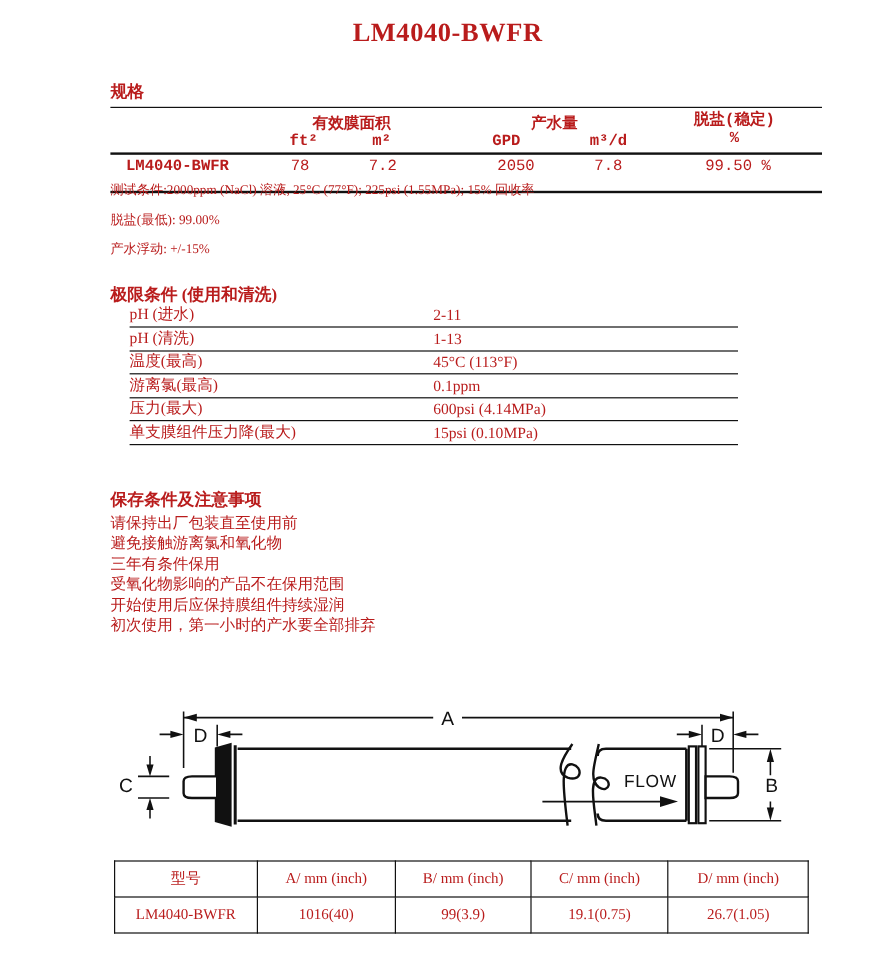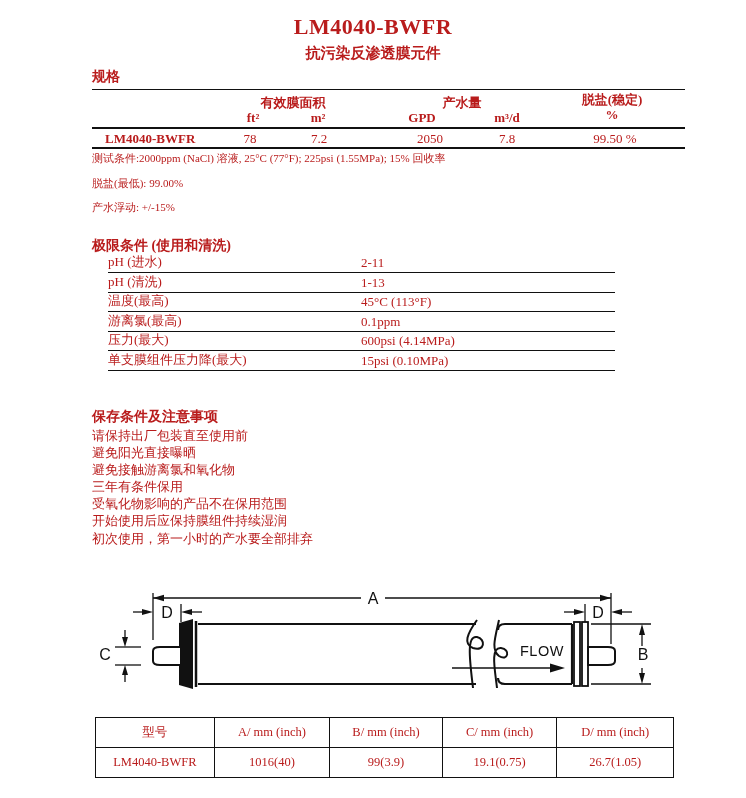--- a/index.html
+++ b/index.html
@@ -9,22 +9,22 @@
     font-family:"Liberation Serif","DejaVu Serif",serif;
     color:#b91c1c; overflow:hidden;
   }
   .doc-title { position:absolute; top:14px; left:0; width:100%; text-align:center;
     font-size:22px; font-weight:bold; letter-spacing:.5px; }
   .doc-subtitle { position:absolute; top:44px; left:0; width:100%; text-align:center;
     font-size:15px; font-weight:bold; }
   .sec-heading { position:absolute; font-size:14px; font-weight:bold; }
 
   
-  .spec-table { position:absolute; left:92px; top:89px; width:593px; height:60px;
-    border-top:1.5px solid #111; border-bottom:2.5px solid #111; }
+  .spec-table { position:absolute; left:92px; top:89px; width:593px; height:72px;
+    border-top:1.5px solid #111; border-bottom:2.5px solid #111;font-family:Liberation Mono, monospace; }
   .spec-rule { position:absolute; left:0; top:37px; width:100%; height:1.5px; background:#111; }
   .spec-table span { position:absolute; white-space:nowrap; font-size:13px; }
   .ctr { transform:translateX(-50%); text-align:center; }
   .bold { font-weight:bold; }
   .gh { top:4px; font-weight:bold; font-size:13.5px; }
   .sh { top:19.5px; font-weight:bold; }
   .dr { top:41px; }
   .rej-head { top:3px; line-height:14.5px; font-weight:bold; font-size:13.5px; }
 
   .spec-notes { position:absolute; left:92px; top:151px; font-size:11px; }
@@ -52,21 +52,20 @@
     border-collapse:collapse; font-size:12.5px; }
   .dim-table td { border:1.5px solid #111; text-align:center; height:30px;
     white-space:nowrap; }
 </style>
 </head>
 <body>
 
 <div class="page">
 
   <div class="doc-title">LM4040-BWFR</div>
-  <div class="doc-subtitle">抗污染反渗透膜元件</div>
 
   <div class="sec-heading" style="left:92px; top:68px;">规格</div>
 
   <div class="spec-table">
     <span class="gh ctr" style="left:201px;">有效膜面积</span>
     <span class="gh ctr" style="left:370px;">产水量</span>
     <span class="rej-head ctr" style="left:520px;">
         <span style="position:static;display:block;">脱盐(稳定)</span>
         <span style="position:static;display:block;">%</span>
       </span>
@@ -115,21 +114,20 @@
     <div class="limit-row">
       <span class="limit-label">单支膜组件压力降(最大)</span>
       <span class="limit-value">15psi (0.10MPa)</span>
     </div>
   </div>
 
   <div class="sec-heading" style="left:92px; top:408px;">保存条件及注意事项</div>
 
   <div class="storage-lines">
     <div>请保持出厂包装直至使用前</div>
-    <div>避免阳光直接曝晒</div>
     <div>避免接触游离氯和氧化物</div>
     <div>三年有条件保用</div>
     <div>受氧化物影响的产品不在保用范围</div>
     <div>开始使用后应保持膜组件持续湿润</div>
     <div>初次使用，第一小时的产水要全部排弃</div>
   </div>
 
   <svg class="diagram" width="580" height="124" viewBox="0 0 580 124">
 
     <g stroke="#111" stroke-width="1.3" fill="#111">

